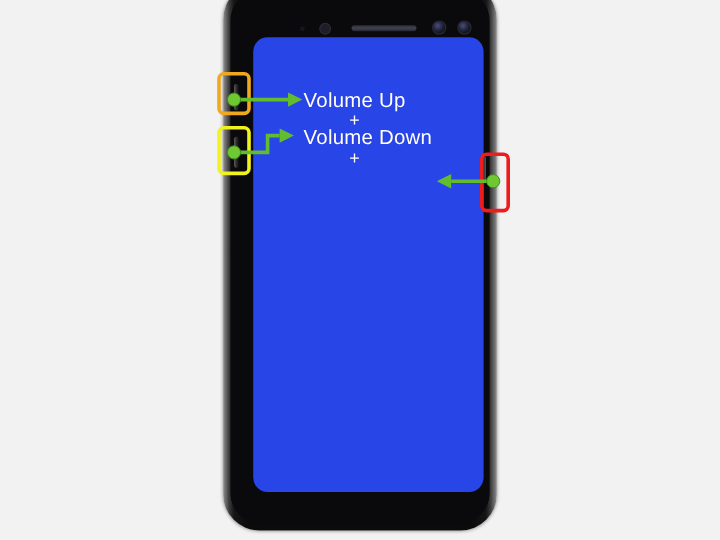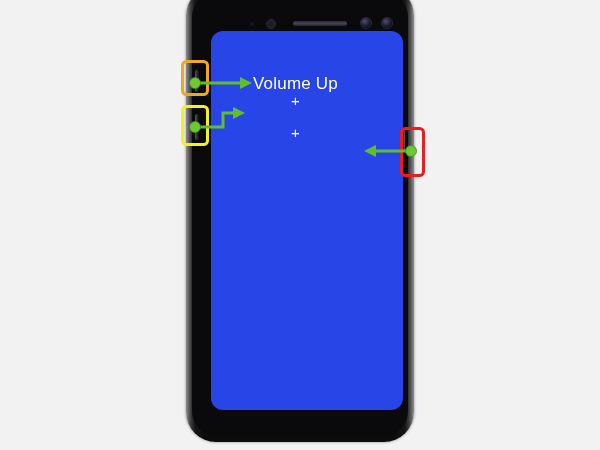--- a/index.html
+++ b/index.html
@@ -153,20 +153,21 @@
       <div class="screen"></div>
 
       <div class="side-btn btn-left btn-volup"></div>
       <div class="side-btn btn-left btn-voldown"></div>
       <div class="side-btn btn-right btn-power"></div>
     </div>
   </div>
 
   <div class="screen-text t-volup">Volume Up</div>
   <div class="screen-text t-plus1">+</div>
+  <div class="screen-text t-voldown">Volume Down</div>
   <div class="screen-text t-plus2">+</div>
 
   <svg id="overlay" viewBox="0 0 600 450">
 
     <rect x="182.5" y="61.5" width="25" height="33" rx="4" ry="4" fill="none" stroke="#f0a81e" stroke-width="3"></rect>
 
     <rect x="182.5" y="106.5" width="25" height="38" rx="4" ry="4" fill="none" stroke="#f2f21e" stroke-width="3"></rect>
 
     <rect x="401.5" y="128.5" width="22" height="47" rx="4" ry="4" fill="none" stroke="#ee1c1c" stroke-width="3"></rect>
 

